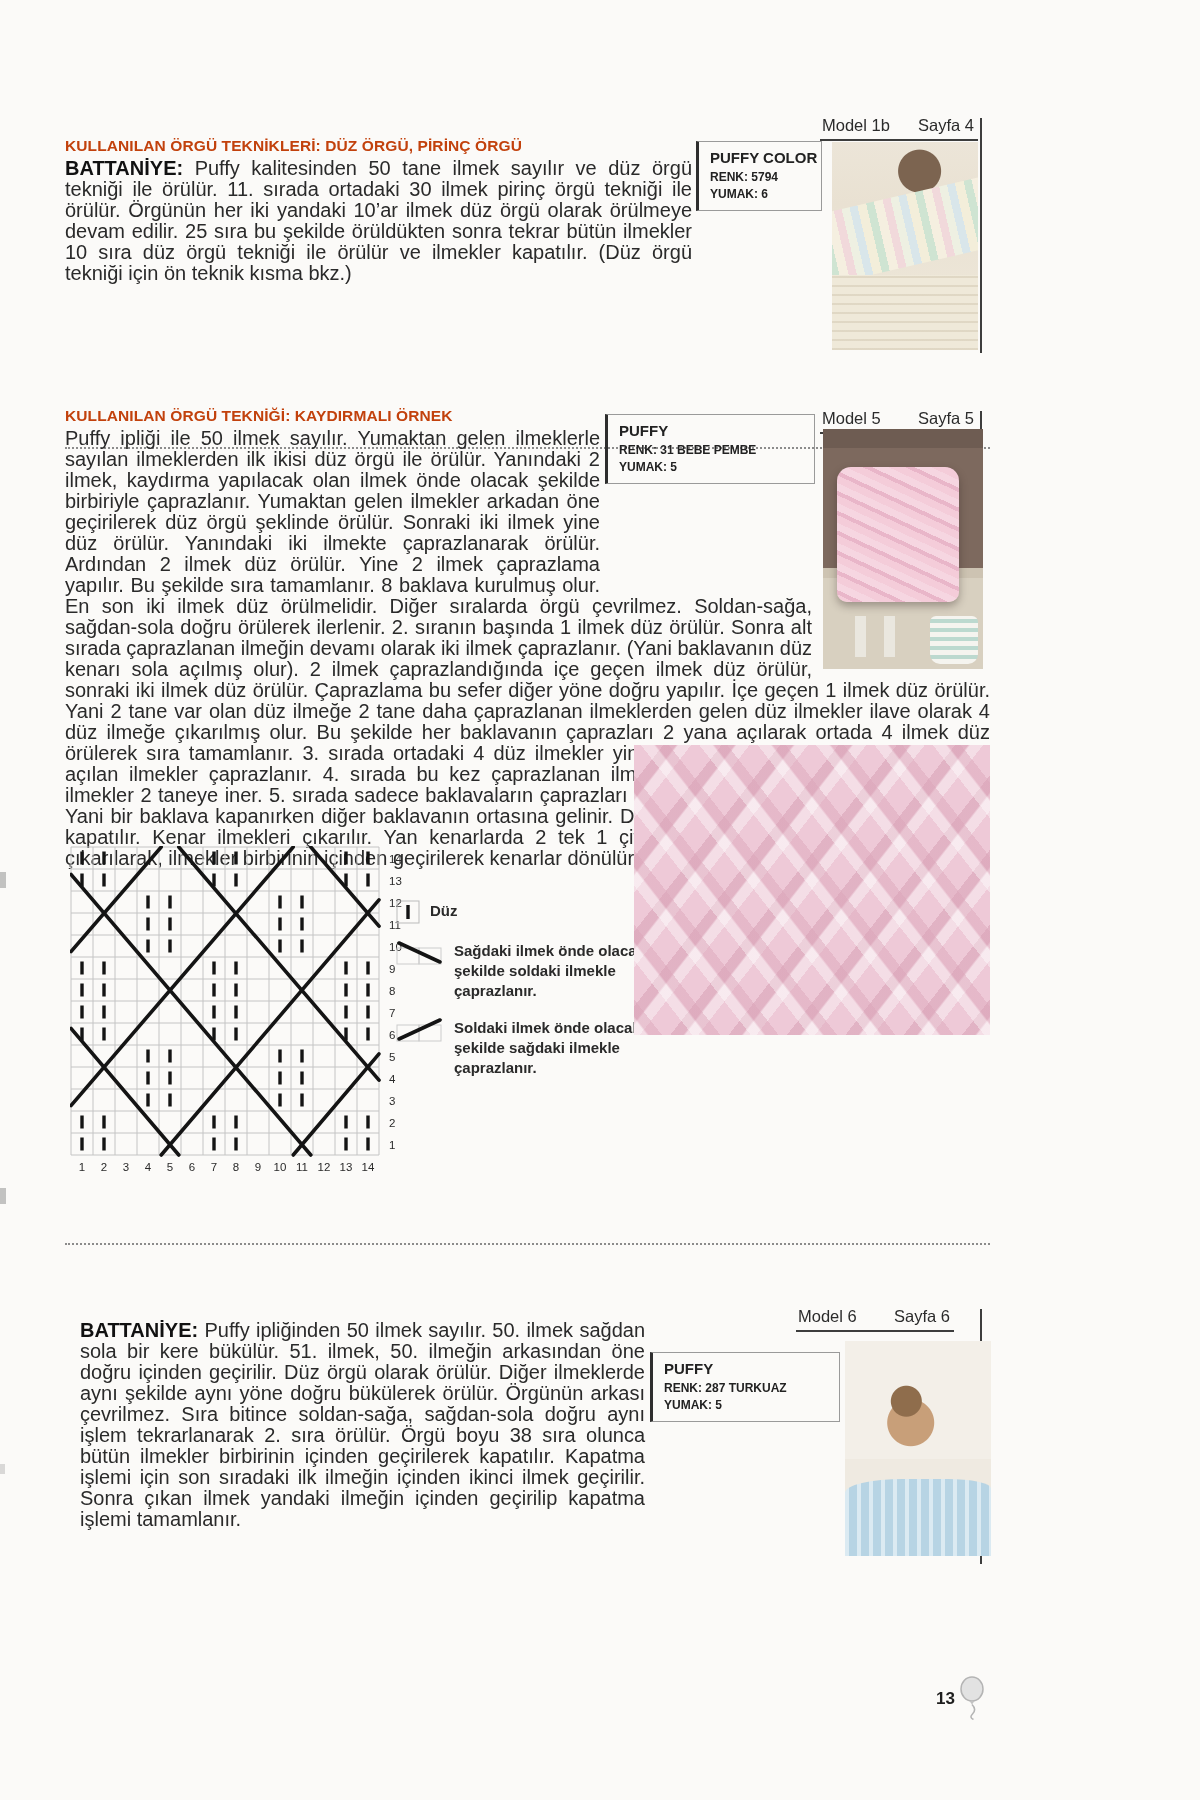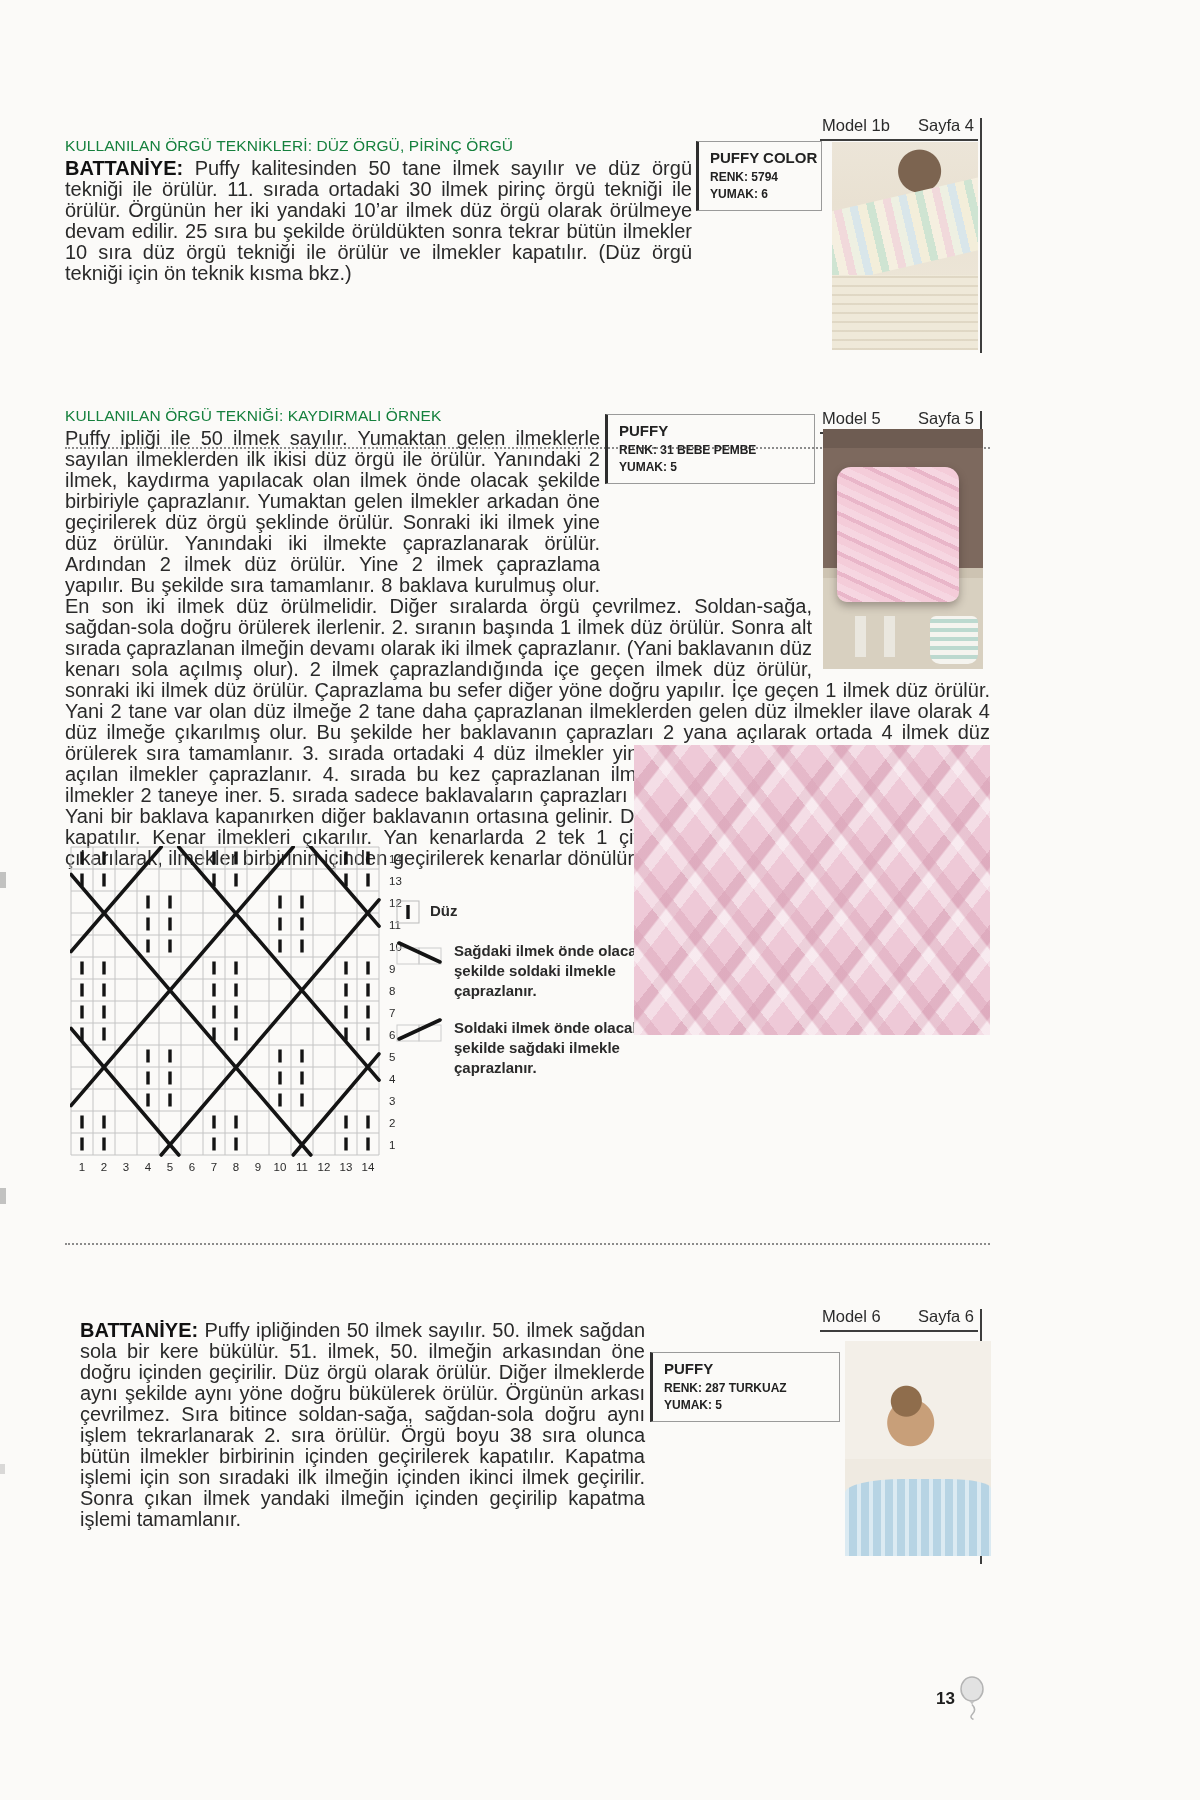--- a/index.html
+++ b/index.html
@@ -1,19 +1,19 @@
 <!DOCTYPE html>
 <html lang="tr"><head>
 <meta charset="utf-8">
 <style>
   html,body{margin:0;padding:0;background:#e8e8e8;}
   .page{position:relative;width:1200px;height:1800px;background:#fbfaf8;
         font-family:"Liberation Sans",sans-serif;color:#222;overflow:hidden;margin:0 auto;}
   .abs{position:absolute;}
-  h2.heading{font-size:15.5px;font-weight:normal;margin:0 0 3px 0;color:#15803d;letter-spacing:.1px;}
+  h2.heading{font-size:15.5px;font-weight:bold;margin:0 0 3px 0;color:#c2410c;letter-spacing:.1px;}
   p.body{font-size:20px;line-height:21px;text-align:justify;margin:0;color:#2a2a2a;}
   p.body b{color:#111;}
   .dotsep{position:absolute;left:65px;width:925px;height:0;border-top:2px dotted #8b8b8b;}
   .infobox{position:absolute;box-sizing:border-box;border:1px solid #9a9a9a;border-left:3px solid #2e2e2e;
            padding:7px 9px 9px 11px;background:transparent;}
   .infobox .brand{font-weight:bold;font-size:15px;margin-bottom:4px;white-space:nowrap;}
   .infobox .row{font-weight:bold;font-size:12px;margin-top:3px;white-space:nowrap;}
   .model-row{position:absolute;display:flex;justify-content:space-between;box-sizing:border-box;
              border-bottom:2px solid #3d3d3d;padding:0 4px 4px 2px;font-size:16.5px;color:#2b2b2b;}
   .vline{position:absolute;width:2px;background:#3d3d3d;}
@@ -294,21 +294,21 @@
   <div class="abs" style="left:80px;top:1320px;width:565px;">
     <p class="body"><b>BATTANİYE:</b> <span>Puffy ipliğinden 50 ilmek sayılır. 50. ilmek sağdan sola bir kere bükülür. 51. ilmek, 50. ilmeğin arkasından öne doğru içinden geçirilir. Düz örgü olarak örülür. Diğer ilmeklerde aynı şekilde aynı yöne doğru bükülerek örülür. Örgünün arkası çevrilmez. Sıra bitince soldan-sağa, sağdan-sola doğru aynı işlem tekrarlanarak 2. sıra örülür. Örgü boyu 38 sıra olunca bütün ilmekler birbirinin içinden geçirilerek kapatılır. Kapatma işlemi için son sıradaki ilk ilmeğin içinden ikinci ilmek geçirilir. Sonra çıkan ilmek yandaki ilmeğin içinden geçirilip kapatma işlemi tamamlanır.</span></p>
   </div>
 
   <div class="infobox" id="info3" style="left:650px;top:1352px;width:190px;">
     <div class="brand">PUFFY</div>
     <div class="row">RENK: 287 TURKUAZ</div>
     <div class="row">YUMAK: 5</div>
   </div>
 
-  <div class="model-row" style="left:820px;top:1307px;width:158px;">
+  <div class="model-row" style="left:796px;top:1307px;width:158px;">
     <span>Model 6</span>
     <span>Sayfa 6</span>
   </div>
   <div class="vline" style="left:980px;top:1309px;height:255px;"></div>
 
   <div class="photo" id="photo4" style="left:845px;top:1341px;width:146px;height:215px;">
     <div class="p4-blanket"></div>
   </div>
 
   <div class="abs" id="pagenum">13</div>

